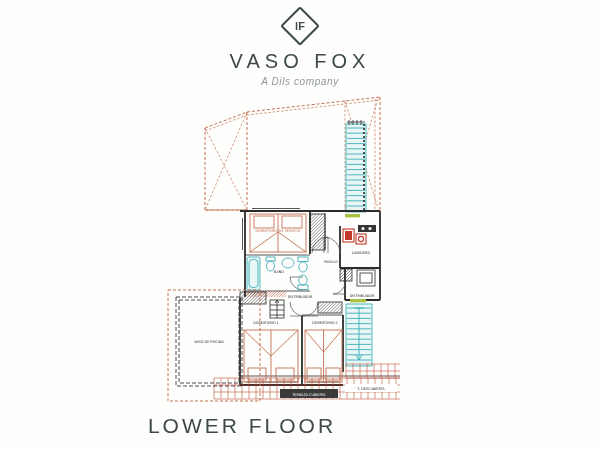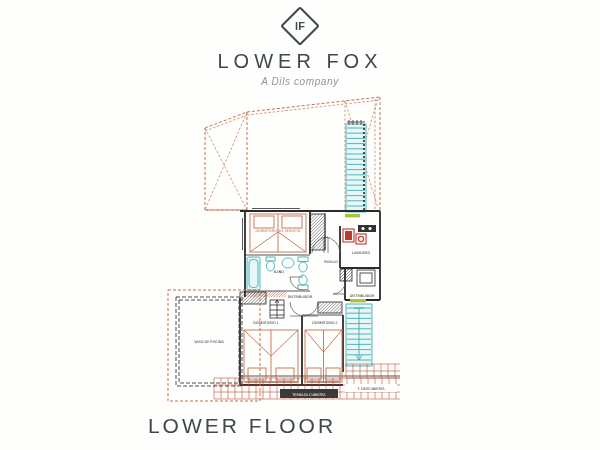--- a/index.html
+++ b/index.html
@@ -44,21 +44,21 @@
 </style>
 </head>
 <body>
 
 <div class="page">
 
   <div class="brand">
     <span class="diamond">
       <span class="mono">lF</span>
     </span>
-    <div class="brand-name">LOWER FOX</div>
+    <div class="brand-name">VASO FOX</div>
     <div class="brand-tagline">A Dils company</div>
   </div>
 
   <svg width="600" height="450" viewBox="0 0 600 450" style="position:absolute;left:0;top:0;">
 
     <g>
       <path class="o" d="M205,128 L247,112 L247,210 L205,210 Z"></path>
       <path class="o2" d="M205,131 L247,115"></path>
       <path class="o2" d="M205,128 L247,210 M247,112 L205,210"></path>
       <path class="o" d="M247,112 L380,97"></path>

